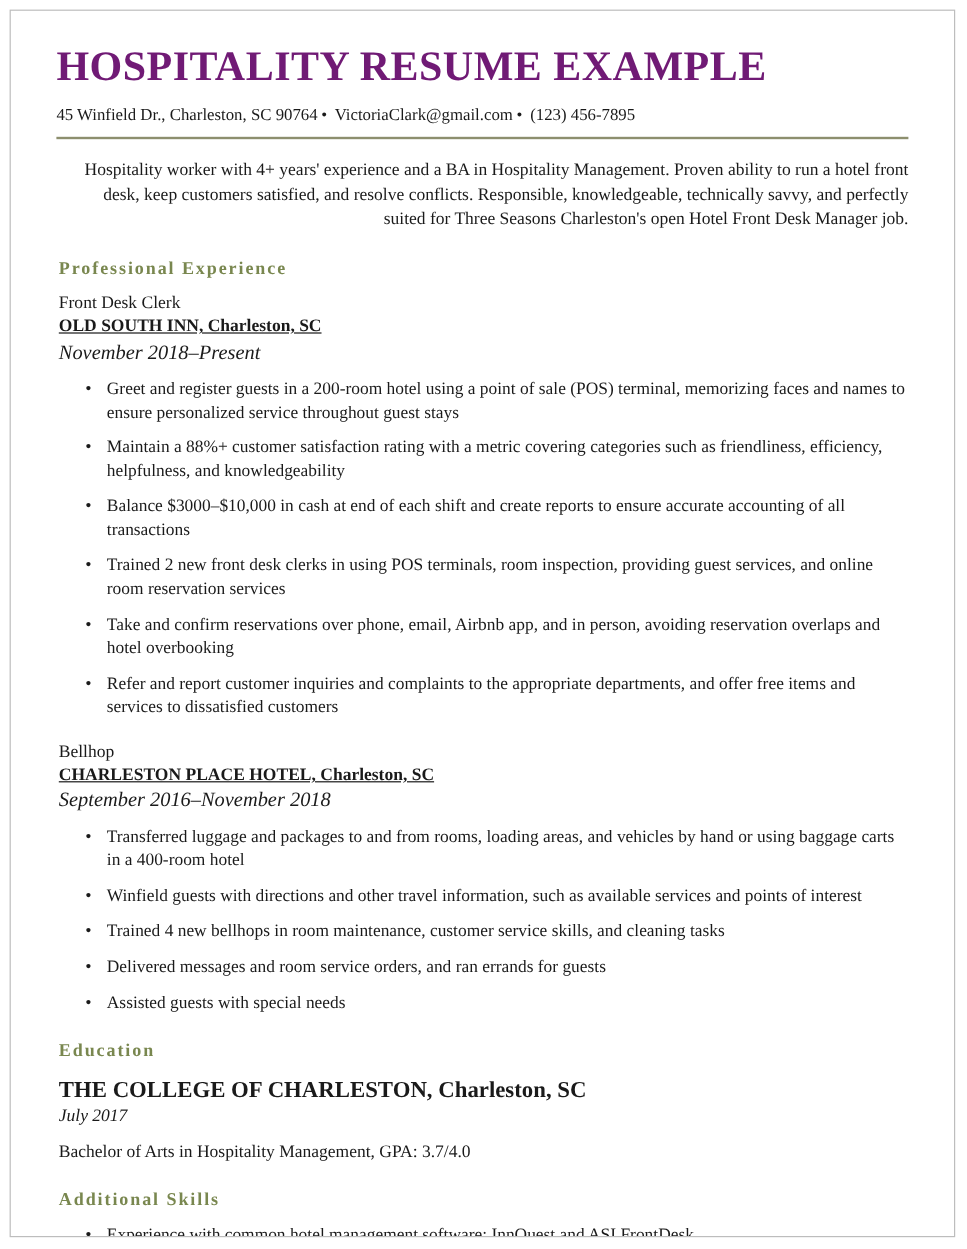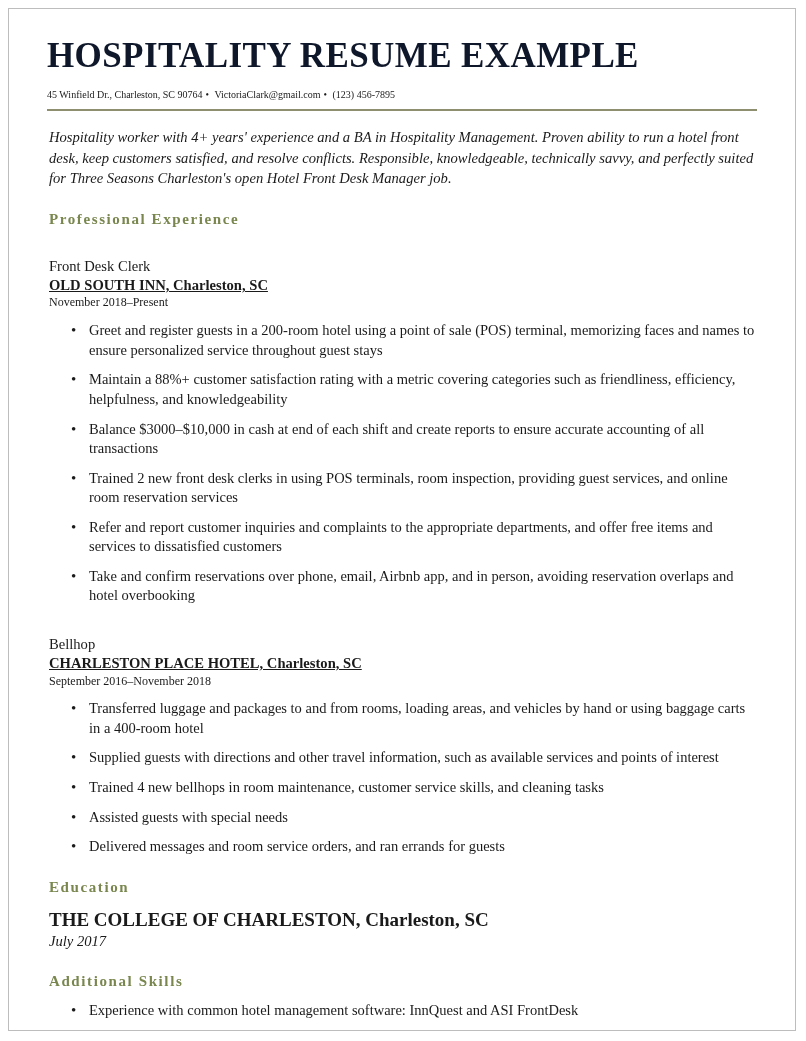--- a/index.html
+++ b/index.html
@@ -27,69 +27,68 @@
   }
   .doc {
     padding: 28px 38px 0 38px;
     box-sizing: border-box;
   }
   .resume-title {
     font-family: "Liberation Serif", "DejaVu Serif", serif;
     font-weight: bold;
     font-size: 35px;
     line-height: 1.08;
-    color: #0f172a;
+    color: #701a75;
     letter-spacing: 0.4px;
     margin: 0 0 13px 0;
     white-space: nowrap;
   }
   .contact-line {
-    font-size: 10px;
+    font-size: 14px;
     line-height: 1.3;
     color: #1a1a1a;
     margin: 0 0 8px 0;
     white-space: nowrap;
   }
   .contact-sep {
     padding: 0 3px;
   }
   .header-rule {
     height: 0;
     border-top: 2px solid #8d8f6e;
     margin: 0 0 16px 0;
   }
   .summary {
     font-size: 14.6px;
     line-height: 1.42;
     margin: 0 0 22px 2px;
-    text-align: left;
-    font-style: italic;
+    text-align: right;
   }
   .section-heading {
     font-family: "Liberation Serif", "DejaVu Serif", serif;
     font-weight: bold;
     font-size: 15px;
     color: #79874f;
     letter-spacing: 1.6px;
     margin: 0 0 11px 2px;
   }
   .job { margin: 0 0 4px 2px; }
   .job-title {
     font-size: 14.6px;
     line-height: 1.32;
-    margin-top: 29px;
   }
   .job-company {
     font-size: 14.6px;
     font-weight: bold;
     line-height: 1.32;
     text-decoration: underline;
   }
   .job-dates {
-    font-size: 12px;
+    font-size: 17px;
+    font-style: italic;
     line-height: 1.32;
   }
   ul.bullets {
     list-style: none;
     margin: 10px 0 0 0;
     padding: 0;
   }
   ul.bullets li {
     position: relative;
     font-size: 14.5px;
@@ -153,45 +152,46 @@
         <div class="job">
           <div class="job-title">Front Desk Clerk</div>
           <div class="job-company">OLD SOUTH INN, Charleston, SC</div>
           <div class="job-dates">November 2018–Present</div>
         </div>
         <ul class="bullets">
           <li>Greet and register guests in a 200-room hotel using a point of sale (POS) terminal, memorizing faces and names to ensure personalized service throughout guest stays</li>
           <li>Maintain a 88%+ customer satisfaction rating with a metric covering categories such as friendliness, efficiency, helpfulness, and knowledgeability</li>
           <li>Balance $3000–$10,000 in cash at end of each shift and create reports to ensure accurate accounting of all transactions</li>
           <li>Trained 2 new front desk clerks in using POS terminals, room inspection, providing guest services, and online room reservation services</li>
+          <li>Take and confirm reservations over phone, email, Airbnb app, and in person, avoiding reservation overlaps and hotel overbooking</li>
           <li>Refer and report customer inquiries and complaints to the appropriate departments, and offer free items and services to dissatisfied customers</li>
-          <li>Take and confirm reservations over phone, email, Airbnb app, and in person, avoiding reservation overlaps and hotel overbooking</li>
         </ul>
       </div>
 
       <div class="exp-group second">
         <div class="job">
           <div class="job-title">Bellhop</div>
           <div class="job-company">CHARLESTON PLACE HOTEL, Charleston, SC</div>
           <div class="job-dates">September 2016–November 2018</div>
         </div>
         <ul class="bullets">
           <li>Transferred luggage and packages to and from rooms, loading areas, and vehicles by hand or using baggage carts in a 400-room hotel</li>
-          <li>Supplied guests with directions and other travel information, such as available services and points of interest</li>
+          <li>Winfield guests with directions and other travel information, such as available services and points of interest</li>
           <li>Trained 4 new bellhops in room maintenance, customer service skills, and cleaning tasks</li>
+          <li>Delivered messages and room service orders, and ran errands for guests</li>
           <li>Assisted guests with special needs</li>
-          <li>Delivered messages and room service orders, and ran errands for guests</li>
         </ul>
       </div>
     </div>
 
     <div class="section-block education">
       <h2 class="section-heading">Education</h2>
       <div class="edu-school">THE COLLEGE OF CHARLESTON, Charleston, SC</div>
       <div class="edu-date">July 2017</div>
+      <div class="edu-degree">Bachelor of Arts in Hospitality Management, GPA: 3.7/4.0</div>
     </div>
 
     <div class="section-block">
       <h2 class="section-heading">Additional Skills</h2>
       <ul class="bullets skills-bullets">
         <li>Experience with common hotel management software: InnQuest and ASI FrontDesk</li>
 
       </ul>
     </div>
 

